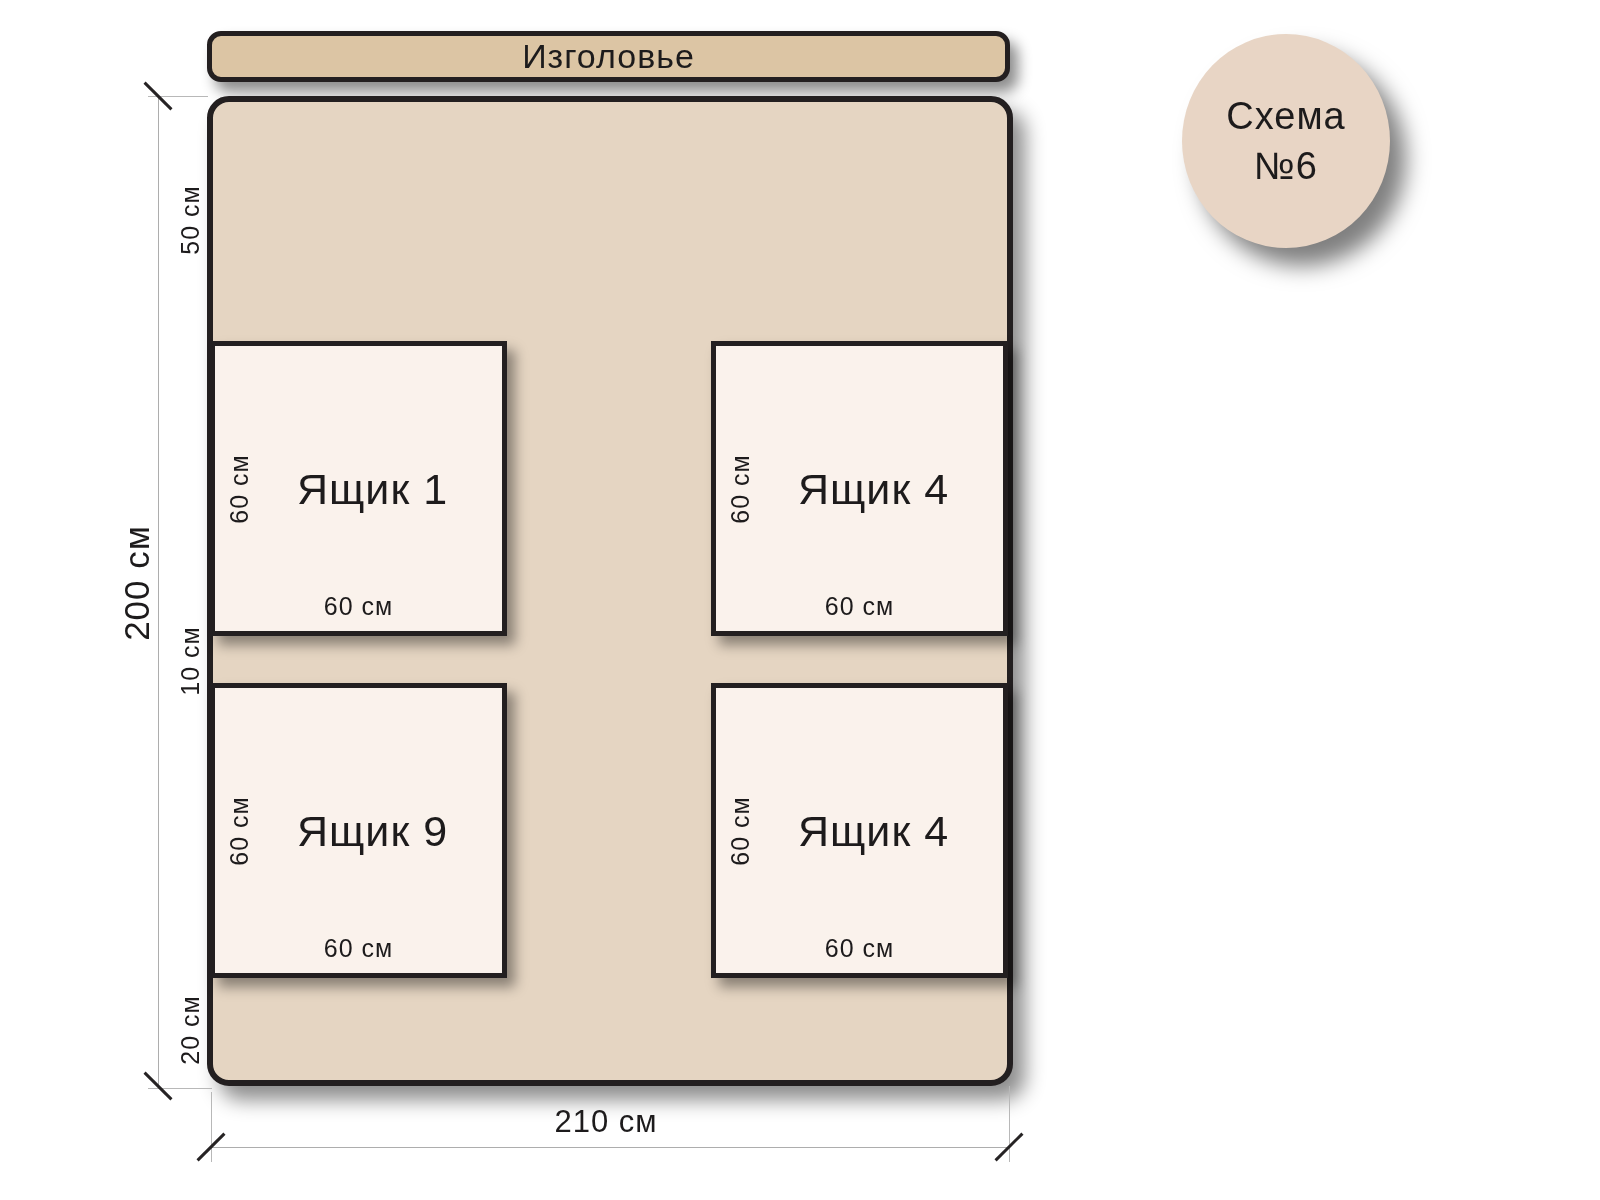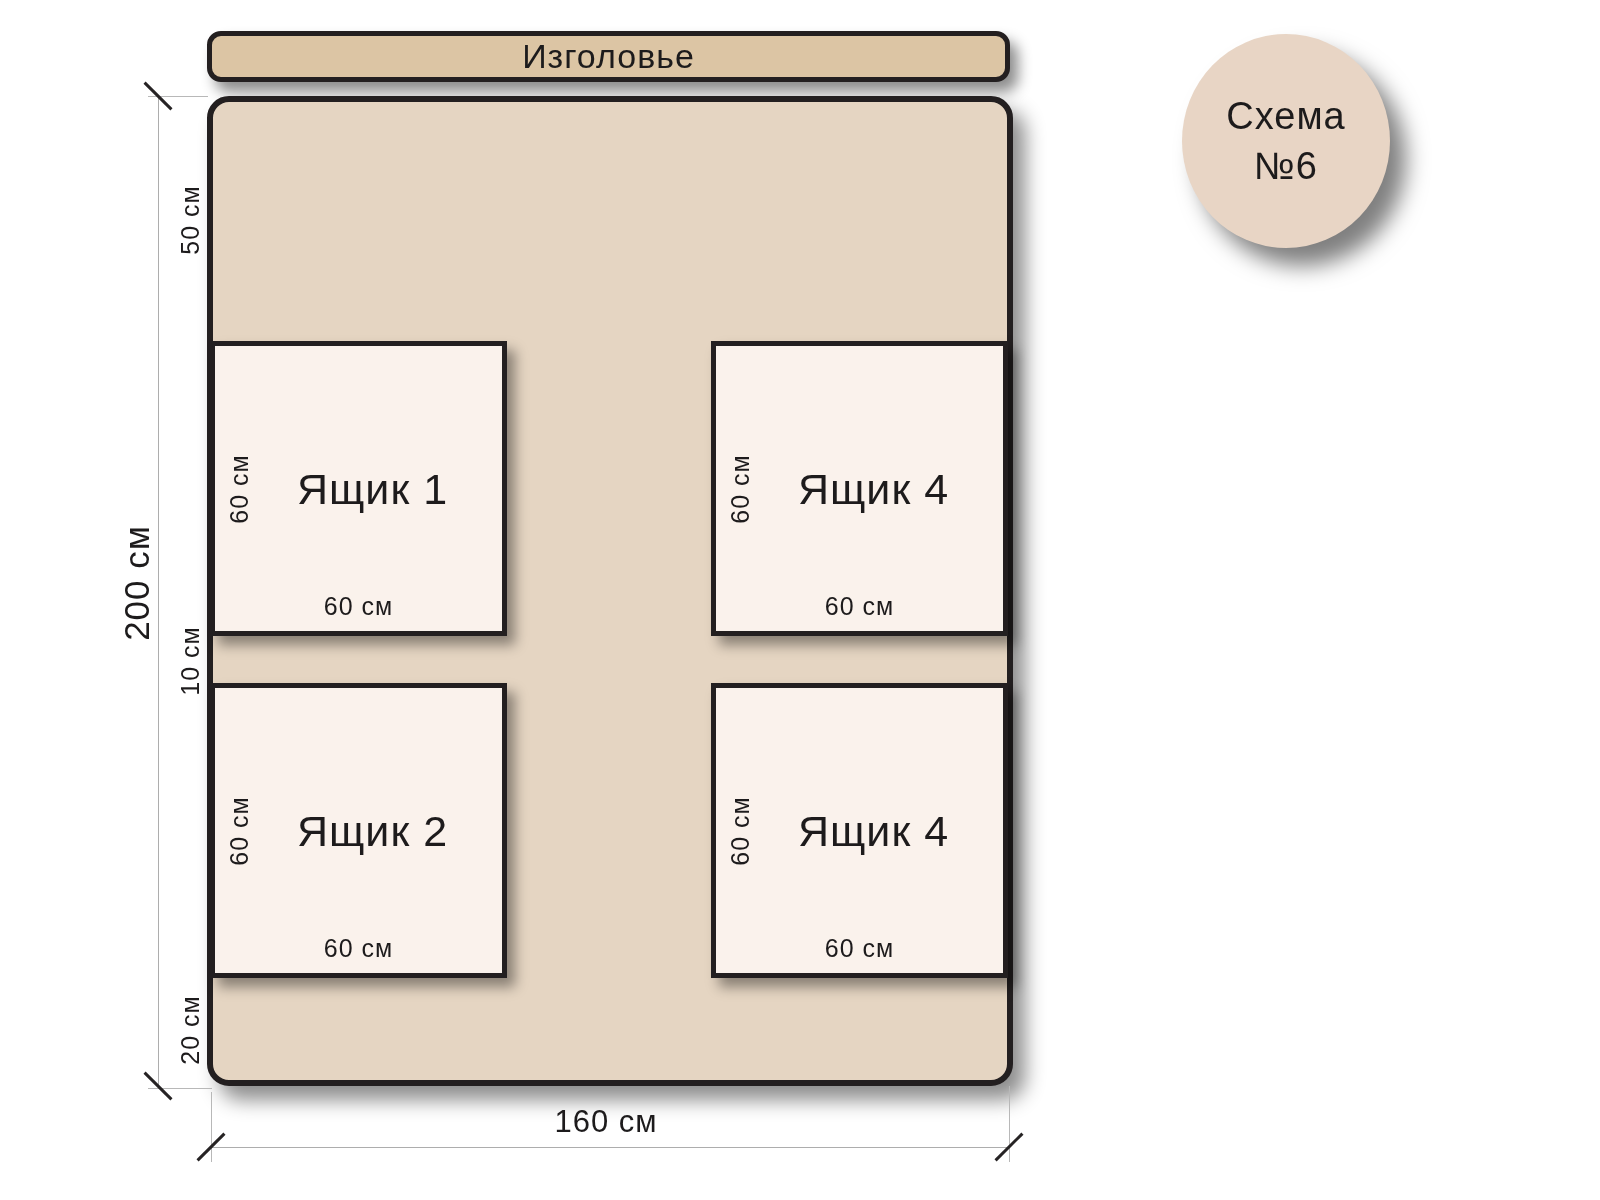--- a/index.html
+++ b/index.html
@@ -98,21 +98,21 @@
   </div>
 
   <div class="abs bed"></div>
 
   <div class="abs drawer d1">
     <span class="name">Ящик 1</span>
     <span class="hlab">60 см</span>
     <span class="wlab">60 см</span>
   </div>
   <div class="abs drawer d2">
-    <span class="name">Ящик 2</span>
+    <span class="name">Ящик 9</span>
     <span class="hlab">60 см</span>
     <span class="wlab">60 см</span>
   </div>
   <div class="abs drawer d3">
     <span class="name">Ящик 4</span>
     <span class="hlab">60 см</span>
     <span class="wlab">60 см</span>
   </div>
   <div class="abs drawer d4">
     <span class="name">Ящик 4</span>
@@ -129,20 +129,20 @@
   <div class="abs vlabel fs35" style="left:137px;top:583px;">200 см</div>
   <div class="abs vlabel fs25" style="left:190px;top:220px;">50 см</div>
   <div class="abs vlabel fs25" style="left:190px;top:661px;">10 см</div>
   <div class="abs vlabel fs25" style="left:190px;top:1030px;">20 см</div>
 
   <div class="abs dimline" style="left:211px;top:1147px;width:799px;height:1px;"></div>
   <div class="abs extline" style="left:211px;top:1092px;width:1px;height:70px;"></div>
   <div class="abs extline" style="left:1009px;top:1086px;width:1px;height:76px;"></div>
   <div class="abs tick ht" style="left:211px;top:1147px;"></div>
   <div class="abs tick ht" style="left:1009px;top:1147px;"></div>
-  <div class="abs clabel fs31" style="left:606px;top:1122px;">160 см</div>
+  <div class="abs clabel fs31" style="left:606px;top:1122px;">210 см</div>
 
   <div class="abs badge">
     <span>Схема</span>
     <span>№6</span>
   </div>
 
 </div>
 
 </body></html>

